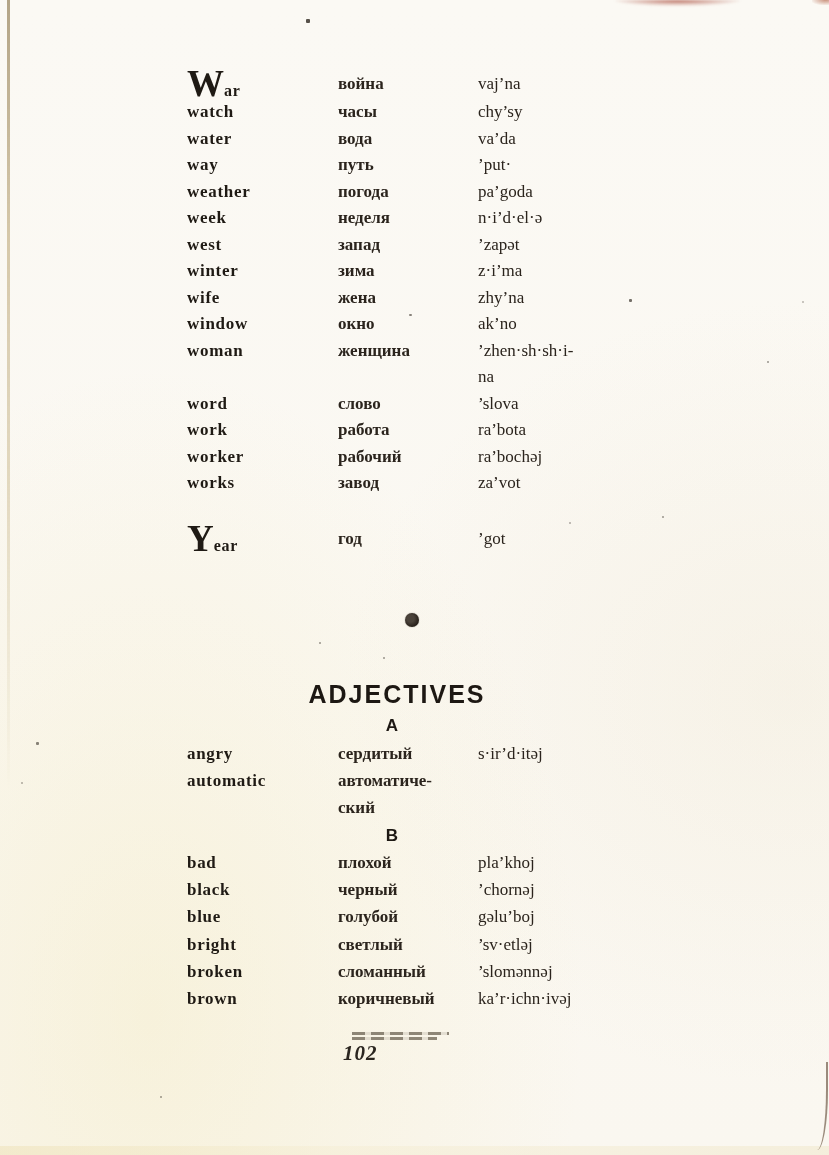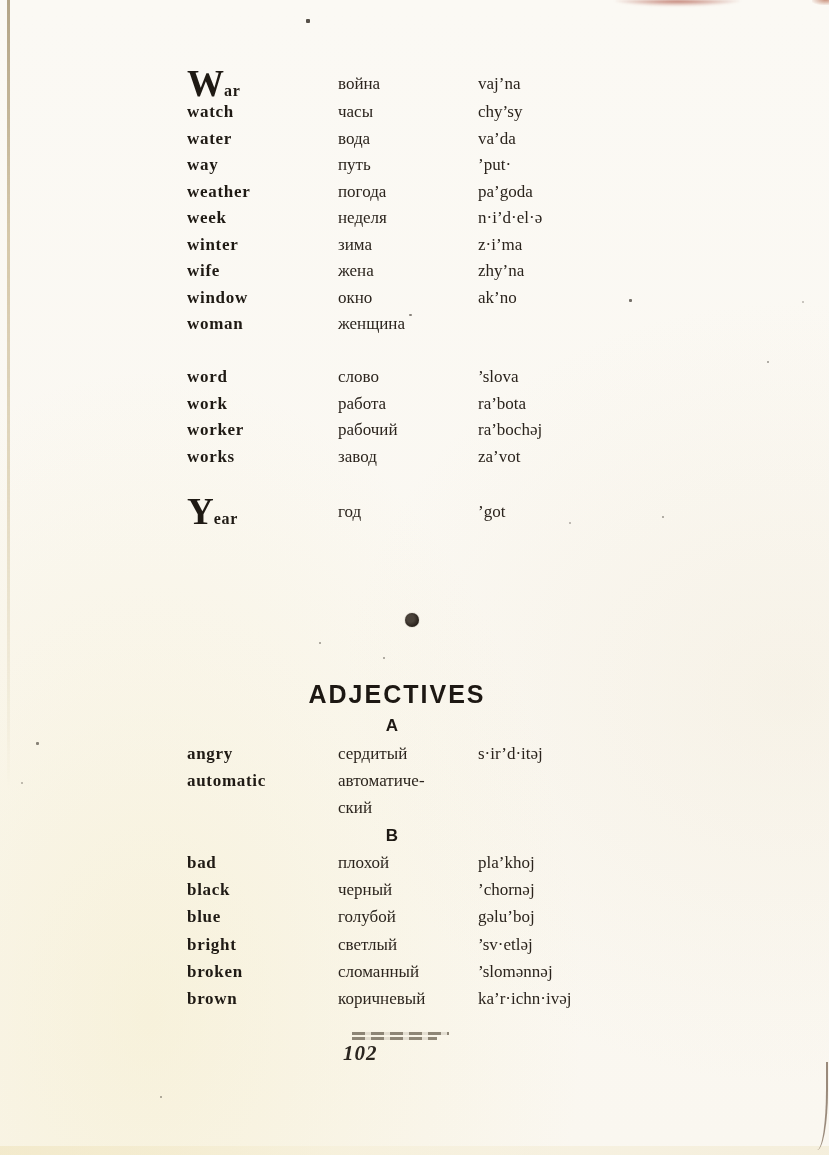--- a/index.html
+++ b/index.html
@@ -51,21 +51,21 @@
   
   .vocab{position:absolute;left:187px;top:68px;width:560px;color:#272019;}
   .row{position:relative;height:26.5px;}
   .row .en{
     position:absolute;left:0;top:0;
     font-weight:700;font-size:17px;line-height:26.5px;
     letter-spacing:0.7px;color:#1f1a14;white-space:nowrap;
   }
   .row .ru{
     position:absolute;left:151px;top:0;
-    font-size:17px;line-height:26.5px;color:#2b241d;white-space:nowrap;
+    font-size:17px;line-height:26.5px;color:#2b241d;white-space:nowrap;font-weight:bold;
   }
   .row .ph{
     position:absolute;left:291px;top:0;
     font-size:17px;line-height:26.5px;color:#2b241d;white-space:nowrap;
   }
   .row.capstart{height:31px;}
   .row.capstart .en,.row.capstart .ru,.row.capstart .ph{line-height:31px;}
   .cap{font-size:37px;font-weight:700;letter-spacing:0;}
   .caprest{font-size:16px;font-weight:700;letter-spacing:0.7px;margin-top:32px;}
   .row.two{height:53px;}
@@ -164,38 +164,47 @@
       <span class="en">weather</span>
       <span class="ru">погода</span>
       <span class="ph">pa’goda</span>
     </div>
     <div class="row">
       <span class="en">week</span>
       <span class="ru">неделя</span>
       <span class="ph">n·i’d·el·ə</span>
     </div>
     <div class="row">
+      <span class="en">west</span>
+      <span class="ru">запад</span>
+      <span class="ph">’zapət</span>
+    </div>
+    <div class="row">
       <span class="en">winter</span>
       <span class="ru">зима</span>
       <span class="ph">z·i’ma</span>
     </div>
     <div class="row">
       <span class="en">wife</span>
       <span class="ru">жена</span>
       <span class="ph">zhy’na</span>
     </div>
     <div class="row">
       <span class="en">window</span>
       <span class="ru">окно</span>
       <span class="ph">ak’no</span>
     </div>
 
     <div class="row two">
       <span class="en">woman</span>
       <span class="ru">женщина</span>
+      <span class="ph cell-lines">
+          <span class="l">’zhen·sh·sh·i-</span>
+          <span class="l">na</span>
+        </span>
     </div>
 
     <div class="row">
       <span class="en">word</span>
       <span class="ru">слово</span>
       <span class="ph">’slova</span>
     </div>
     <div class="row">
       <span class="en">work</span>
       <span class="ru">работа</span>

